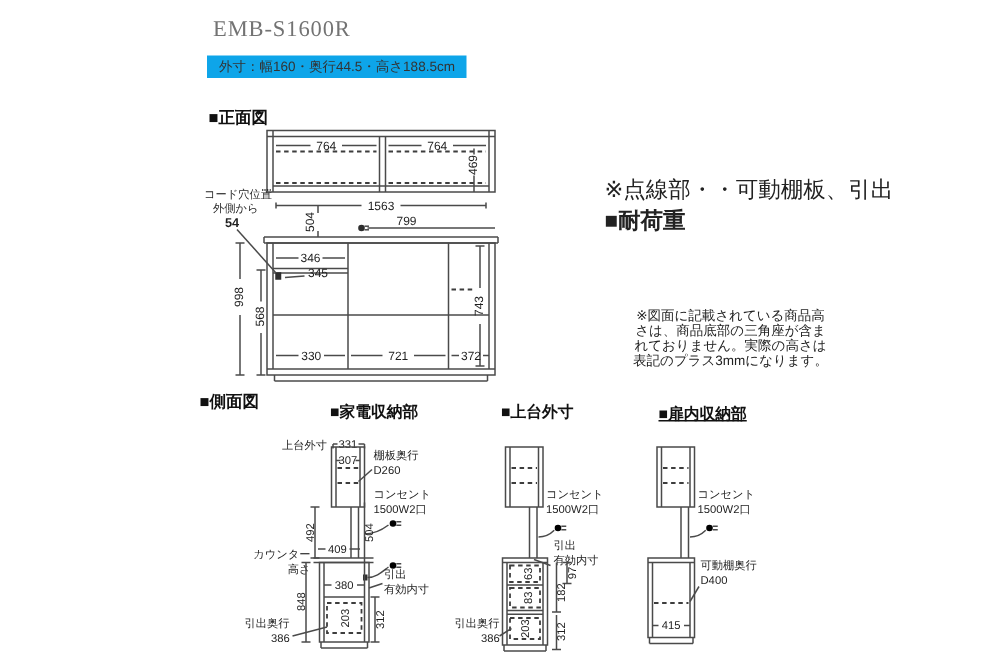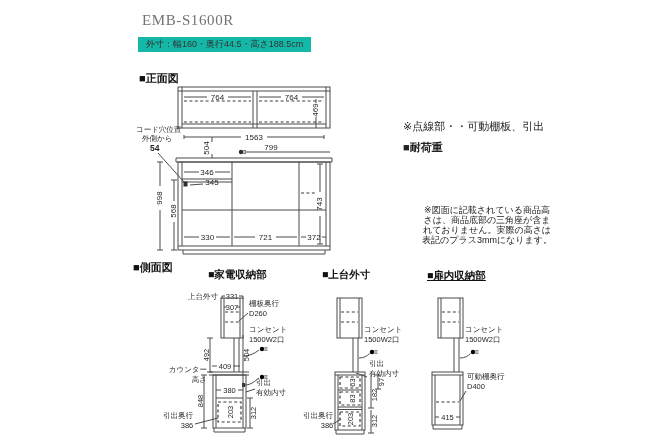--- a/index.html
+++ b/index.html
@@ -2,31 +2,31 @@
 <html><head>
 <meta charset="utf-8">
 <style>
   * { margin:0; padding:0; box-sizing:border-box; }
   html,body { width:664px; height:443px; }
   body { background:#fff; position:relative; overflow:hidden;
          font-family:"Liberation Sans","DejaVu Sans",sans-serif; color:#222; }
   .page { position:absolute; inset:0; }
   .title { position:absolute; left:142px; top:12px; font-family:"Liberation Serif","DejaVu Serif",serif;
            font-size:15px; letter-spacing:.6px; color:#737373; }
-  .subtitle { position:absolute; left:138px; top:37px; background:#14b8a6; color:#333;
+  .subtitle { position:absolute; left:138px; top:37px; background:#0ea5e9; color:#333;
               font-size:9px; line-height:9px; padding:3px 8px; white-space:nowrap; }
   .h { position:absolute; font-weight:bold; color:#111; white-space:nowrap; }
   .h-main { font-size:11px;text-align:right; }
-  .h-sub  { font-size:10.5px; }
+  .h-sub  { font-size:10.5px;margin-left:12px; }
   .front-h { left:139px; top:71px; }
   .side-h  { left:133px; top:260px; }
   .sub1 { left:208px; top:268px; }
   .sub2 { left:322px; top:268px; }
   .sub3 { left:427px; top:269px;text-decoration:underline; }
-  .note { position:absolute; left:403px; font-size:11px; line-height:9.6px; color:#222; white-space:nowrap; }
+  .note { position:absolute; left:403px; font-size:15px; line-height:9.6px; color:#222; white-space:nowrap; }
   .note-dotted { top:122px; }
   .note-load-h { top:143px; font-weight:bold; }
   .note-items  { top:156px; }
   .note-para { position:absolute; left:420px; top:206px; width:134px; font-size:9px;
                line-height:9.9px; color:#222; word-break:break-all; white-space:normal;text-align:center; }
   svg { position:absolute; }
   .front-svg { left:120px; top:80px; }
   .sideA-svg { left:150px; top:285px; }
   .sideB-svg { left:300px; top:285px; }
   .sideC-svg { left:420px; top:285px; }

